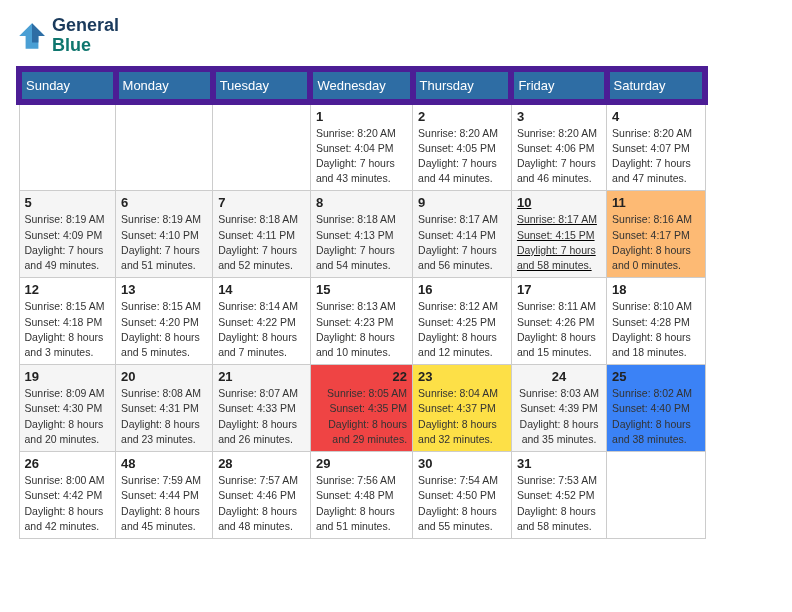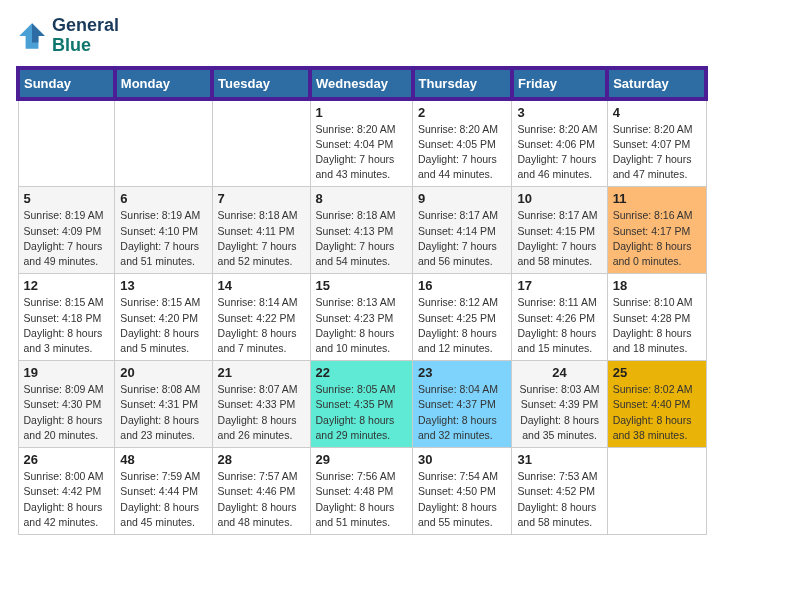--- a/index.html
+++ b/index.html
@@ -55,24 +55,24 @@
     }
     .calendar {
       width: 100%;
       border-collapse: collapse;
       border: 1px solid #ccc;
     }
     .calendar th {
       background-color: #2e6da4;
       color: #fff;
       font-size: 13px;
-      font-weight: bold;
+      font-weight: normal;
       padding: 6px 4px;
       text-align: left;
-      border: 4px solid #4c1d95;
+      border: 6px solid #4c1d95;
     }
     .calendar td {
       border: 1px solid #ccc;
       vertical-align: top;
       padding: 4px 5px;
       width: 108px;
       min-height: 80px;
       background: #fff;
     }
     .calendar tr:nth-child(even) td {
@@ -198,21 +198,21 @@
           </div>
         </td>
           <td style="background-color: rgb(245, 245, 245);">
           <div class="day-number">9</div>
           <div class="day-info">
             Sunrise: 8:17 AM<br>
             Sunset: 4:14 PM<br>
             Daylight: 7 hours and 56 minutes.
           </div>
         </td>
-          <td style="background-color: rgb(245, 245, 245);">
+          <td style="background-color: rgb(245, 245, 245); text-decoration: underline;">
           <div class="day-number">10</div>
           <div class="day-info">
             Sunrise: 8:17 AM<br>
             Sunset: 4:15 PM<br>
             Daylight: 7 hours and 58 minutes.
           </div>
         </td>
           <td style="background-color: #fdba74; margin-top: 48px;">
           <div class="day-number">11</div>
           <div class="day-info">
@@ -298,45 +298,45 @@
           </div>
         </td>
           <td style="background-color: rgb(245, 245, 245);">
           <div class="day-number">21</div>
           <div class="day-info">
             Sunrise: 8:07 AM<br>
             Sunset: 4:33 PM<br>
             Daylight: 8 hours and 26 minutes.
           </div>
         </td>
-          <td style="background-color: #5eead4;">
+          <td style="background-color: #ef4444; text-align: right;">
           <div class="day-number">22</div>
           <div class="day-info">
             Sunrise: 8:05 AM<br>
             Sunset: 4:35 PM<br>
             Daylight: 8 hours and 29 minutes.
           </div>
         </td>
-          <td style="background-color: #7dd3fc;">
+          <td style="background-color: #fde047;">
           <div class="day-number">23</div>
           <div class="day-info">
             Sunrise: 8:04 AM<br>
             Sunset: 4:37 PM<br>
             Daylight: 8 hours and 32 minutes.
           </div>
         </td>
           <td style="background-color: rgb(245, 245, 245); text-align: center;">
           <div class="day-number">24</div>
           <div class="day-info">
             Sunrise: 8:03 AM<br>
             Sunset: 4:39 PM<br>
             Daylight: 8 hours and 35 minutes.
           </div>
         </td>
-          <td style="background-color: #eab308;">
+          <td style="background-color: #3b82f6;">
           <div class="day-number">25</div>
           <div class="day-info">
             Sunrise: 8:02 AM<br>
             Sunset: 4:40 PM<br>
             Daylight: 8 hours and 38 minutes.
           </div>
         </td>
         </tr>
         <tr>
           <td>

